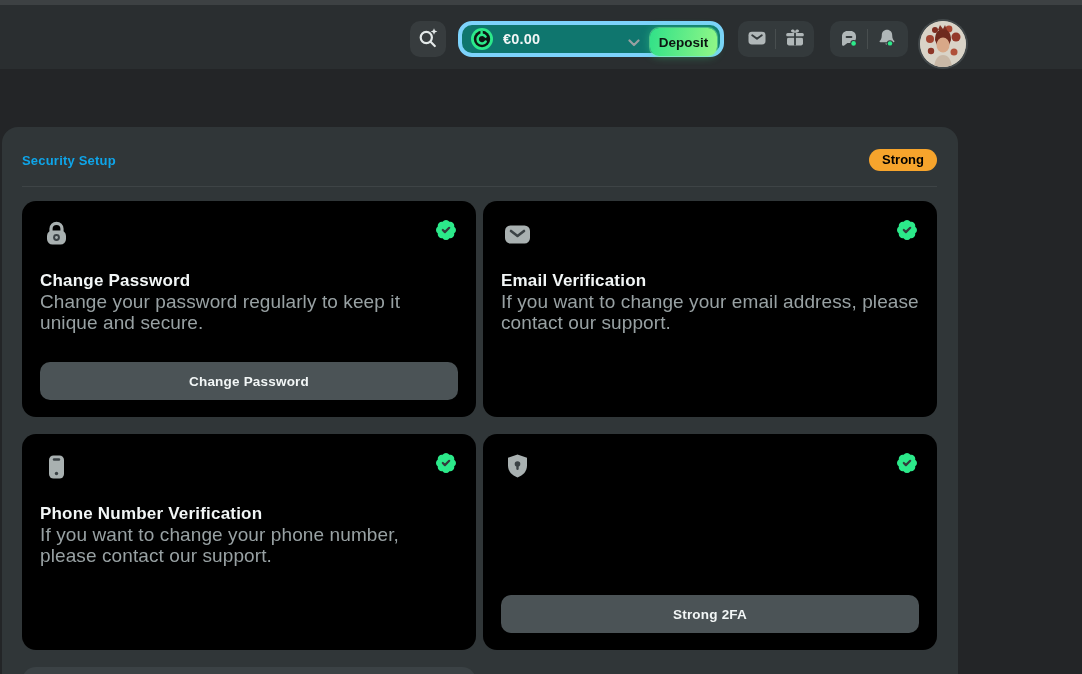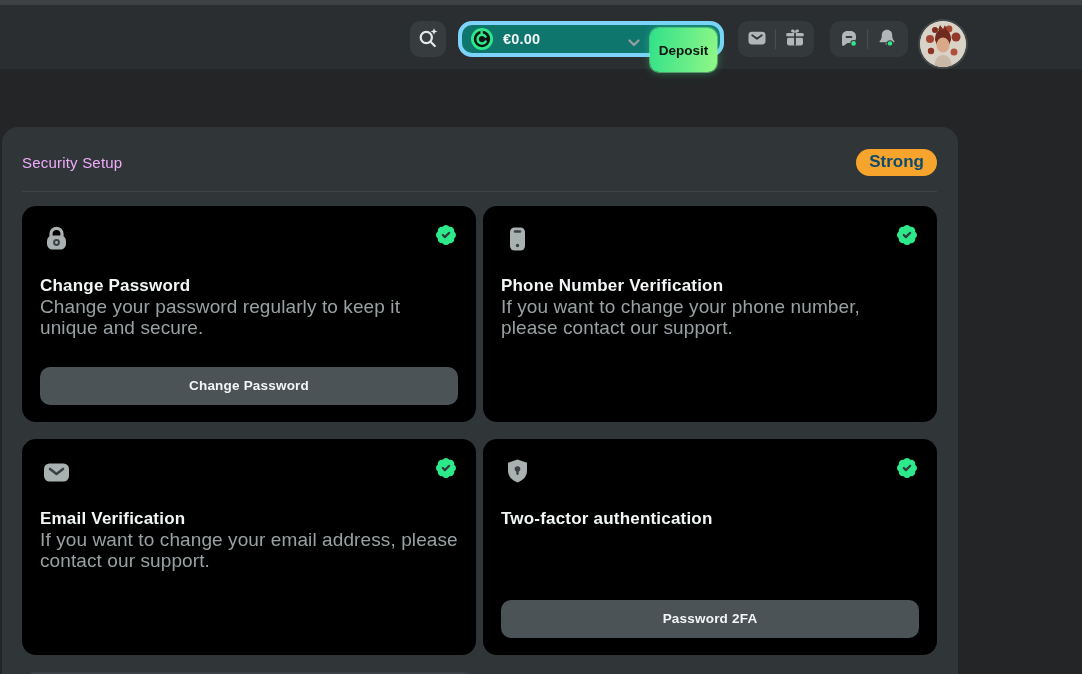--- a/index.html
+++ b/index.html
@@ -23,21 +23,21 @@
 
   .balance-pill {
     position:absolute; top:16px; left:458px; width:266px; height:36px;
     background:#0f766e; border:4px solid #7dd3fc; border-radius:14px;
     display:flex; align-items:center;
   }
   .coin { margin-left:8px; display:flex; }
   .balance-amount { margin-left:9px; color:#f2f6f6; font-size:14.5px; font-weight:700; letter-spacing:.2px; }
   .pill-chevron { position:absolute; right:80px; top:14px; display:flex; }
   .deposit-btn {
-    position:absolute; right:3px; top:3px; height:44px; width:67px;
+    position:absolute; right:3px; top:3px; height:28px; width:67px;
     border:none; border-radius:9px; cursor:pointer;
     background:linear-gradient(100deg,#35e288 5%,#8df687 95%);
     box-shadow:0 0 0 1px rgba(140,250,160,.45), 0 0 10px rgba(60,235,140,.45);
     color:#0c1511; font-size:13.5px; font-weight:700; font-family:"Liberation Sans",sans-serif;
   }
 
   .icon-group {
     position:absolute; top:16px; height:36px; background:#343a3c; border-radius:10px;
     display:flex; align-items:center;
   }
@@ -57,23 +57,23 @@
   }
   .avatar-btn svg { display:block; }
 
   
   .panel {
     position:absolute; top:127px; left:2px; width:956px; height:700px;
     background:#303638; border-radius:16px;
     padding:22px 21px 0 20px;
   }
   .panel-head { display:flex; align-items:center; justify-content:space-between; }
-  .panel-title { color:#f0abfc; font-size:15px; font-weight:400; letter-spacing:.2px; }
+  .panel-title { color:#0ea5e9; font-size:13px; font-weight:700; letter-spacing:.2px; }
   .badge-strong {
-    background:#f6a42c; color:#0c4a6e; font-size:17px; font-weight:700;
+    background:#f6a42c; color:#000000; font-size:13px; font-weight:700;
     border-radius:999px; padding:4px 13px; line-height:1.1;
   }
   .head-divider { height:1px; background:rgba(255,255,255,.07); margin-top:15px; border:none; }
 
   .cards-grid {
     margin-top:14px;
     display:grid; grid-template-columns:1fr 1fr;
     column-gap:7px; row-gap:17px;
     grid-auto-rows:216px;
   }
@@ -221,71 +221,70 @@
       </div>
       <h2 class="card-title">Change Password</h2>
       <p class="card-desc">Change your password regularly to keep it unique and secure.</p>
       <button class="card-btn">Change Password</button>
     </section>
 
     <section class="card">
       <div class="card-top">
         <span>
           <svg width="33" height="32" viewBox="0 0 32 32">
+            <rect x="3.5" y="7.5" width="25" height="18" rx="5.5" fill="#a9b1b1"></rect>
+            <path d="M9.5 13l6.5 5 6.5-5" fill="none" stroke="#3b4245" stroke-width="2.6" stroke-linecap="round" stroke-linejoin="round"></path>
+          </svg>
+        </span>
+        <span>
+          <svg width="24" height="24" viewBox="0 0 24 24">
+            <path d="M3.85 8.62a4 4 0 0 1 4.78-4.77 4 4 0 0 1 6.74 0 4 4 0 0 1 4.78 4.78 4 4 0 0 1 0 6.74 4 4 0 0 1-4.77 4.78 4 4 0 0 1-6.75 0 4 4 0 0 1-4.78-4.77 4 4 0 0 1 0-6.76Z" fill="#2CE98A"></path>
+            <path d="m8.8 12 2.1 2.1 4.3-4.3" fill="none" stroke="#333a3c" stroke-width="2.2" stroke-linecap="round" stroke-linejoin="round"></path>
+          </svg>
+        </span>
+      </div>
+      <h2 class="card-title">Email Verification</h2>
+      <p class="card-desc">If you want to change your email address, please contact our support.</p>
+    </section>
+
+    <section class="card">
+      <div class="card-top">
+        <span>
+          <svg width="33" height="32" viewBox="0 0 32 32">
             <rect x="8.5" y="4.5" width="15" height="23" rx="4.5" fill="#a9b1b1"></rect>
             <line x1="13.5" y1="8.5" x2="18.5" y2="8.5" stroke="#3b4245" stroke-width="2.4" stroke-linecap="round"></line>
             <circle cx="16" cy="22.5" r="1.7" fill="#3b4245"></circle>
           </svg>
         </span>
         <span>
           <svg width="24" height="24" viewBox="0 0 24 24">
             <path d="M3.85 8.62a4 4 0 0 1 4.78-4.77 4 4 0 0 1 6.74 0 4 4 0 0 1 4.78 4.78 4 4 0 0 1 0 6.74 4 4 0 0 1-4.77 4.78 4 4 0 0 1-6.75 0 4 4 0 0 1-4.78-4.77 4 4 0 0 1 0-6.76Z" fill="#2CE98A"></path>
             <path d="m8.8 12 2.1 2.1 4.3-4.3" fill="none" stroke="#333a3c" stroke-width="2.2" stroke-linecap="round" stroke-linejoin="round"></path>
           </svg>
         </span>
       </div>
       <h2 class="card-title">Phone Number Verification</h2>
       <p class="card-desc">If you want to change your phone number, please contact our support.</p>
     </section>
 
     <section class="card">
       <div class="card-top">
         <span>
           <svg width="33" height="32" viewBox="0 0 32 32">
-            <rect x="3.5" y="7.5" width="25" height="18" rx="5.5" fill="#a9b1b1"></rect>
-            <path d="M9.5 13l6.5 5 6.5-5" fill="none" stroke="#3b4245" stroke-width="2.6" stroke-linecap="round" stroke-linejoin="round"></path>
-          </svg>
-        </span>
-        <span>
-          <svg width="24" height="24" viewBox="0 0 24 24">
-            <path d="M3.85 8.62a4 4 0 0 1 4.78-4.77 4 4 0 0 1 6.74 0 4 4 0 0 1 4.78 4.78 4 4 0 0 1 0 6.74 4 4 0 0 1-4.77 4.78 4 4 0 0 1-6.75 0 4 4 0 0 1-4.78-4.77 4 4 0 0 1 0-6.76Z" fill="#2CE98A"></path>
-            <path d="m8.8 12 2.1 2.1 4.3-4.3" fill="none" stroke="#333a3c" stroke-width="2.2" stroke-linecap="round" stroke-linejoin="round"></path>
-          </svg>
-        </span>
-      </div>
-      <h2 class="card-title">Email Verification</h2>
-      <p class="card-desc">If you want to change your email address, please contact our support.</p>
-    </section>
-
-    <section class="card">
-      <div class="card-top">
-        <span>
-          <svg width="33" height="32" viewBox="0 0 32 32">
             <path d="M16 3.5l9.5 3.2v7.6c0 6.3-3.9 10.2-9.5 12.2C10.4 24.5 6.5 20.6 6.5 14.3V6.7z" fill="#a9b1b1"></path>
             <circle cx="16" cy="13" r="2.8" fill="#3b4245"></circle>
             <rect x="14.8" y="14.5" width="2.4" height="4.5" rx="1.2" fill="#3b4245"></rect>
           </svg>
         </span>
         <span>
           <svg width="24" height="24" viewBox="0 0 24 24">
             <path d="M3.85 8.62a4 4 0 0 1 4.78-4.77 4 4 0 0 1 6.74 0 4 4 0 0 1 4.78 4.78 4 4 0 0 1 0 6.74 4 4 0 0 1-4.77 4.78 4 4 0 0 1-6.75 0 4 4 0 0 1-4.78-4.77 4 4 0 0 1 0-6.76Z" fill="#2CE98A"></path>
             <path d="m8.8 12 2.1 2.1 4.3-4.3" fill="none" stroke="#333a3c" stroke-width="2.2" stroke-linecap="round" stroke-linejoin="round"></path>
           </svg>
         </span>
       </div>
-      <h2 class="card-title">Two-factor authentication</h2>
-      <button class="card-btn">Password 2FA</button>
+      <button class="card-btn">Strong 2FA</button>
     </section>
 
     <section class="card card-stub"></section>
 
   </div>
 </main>
 
 </body></html>

